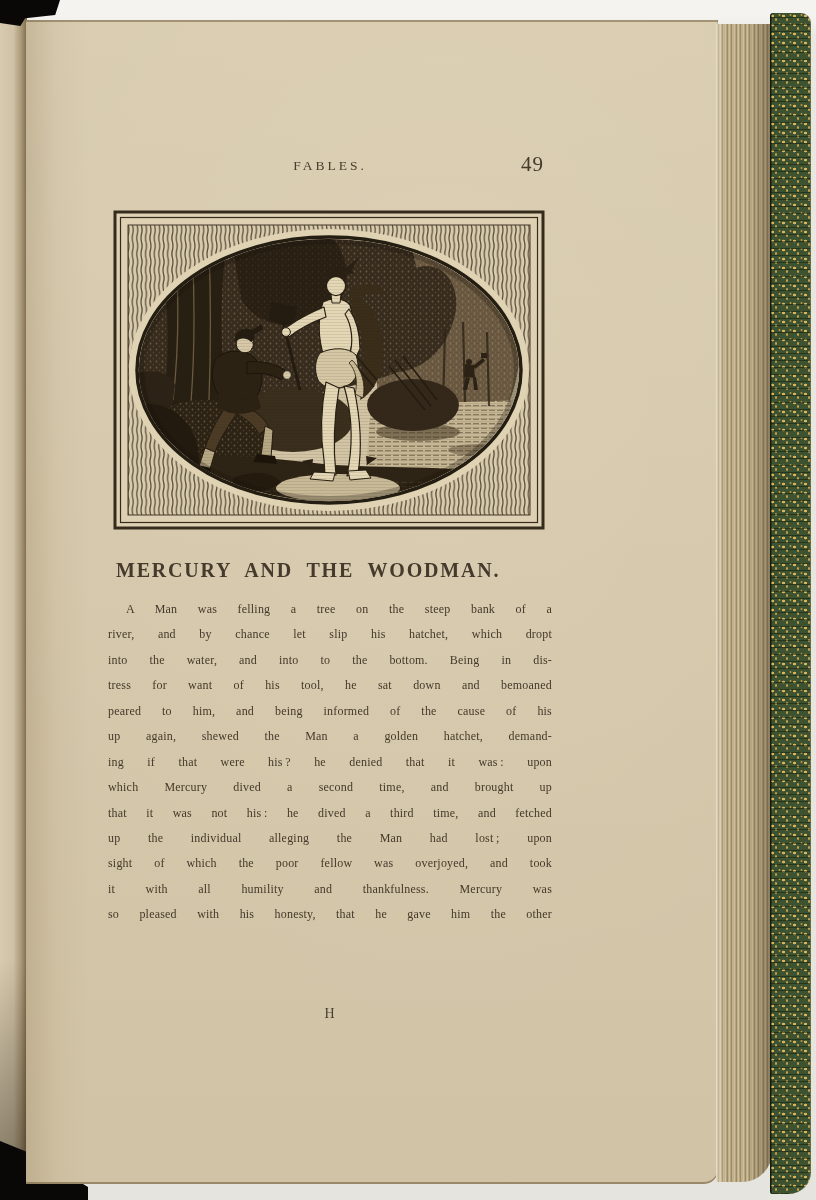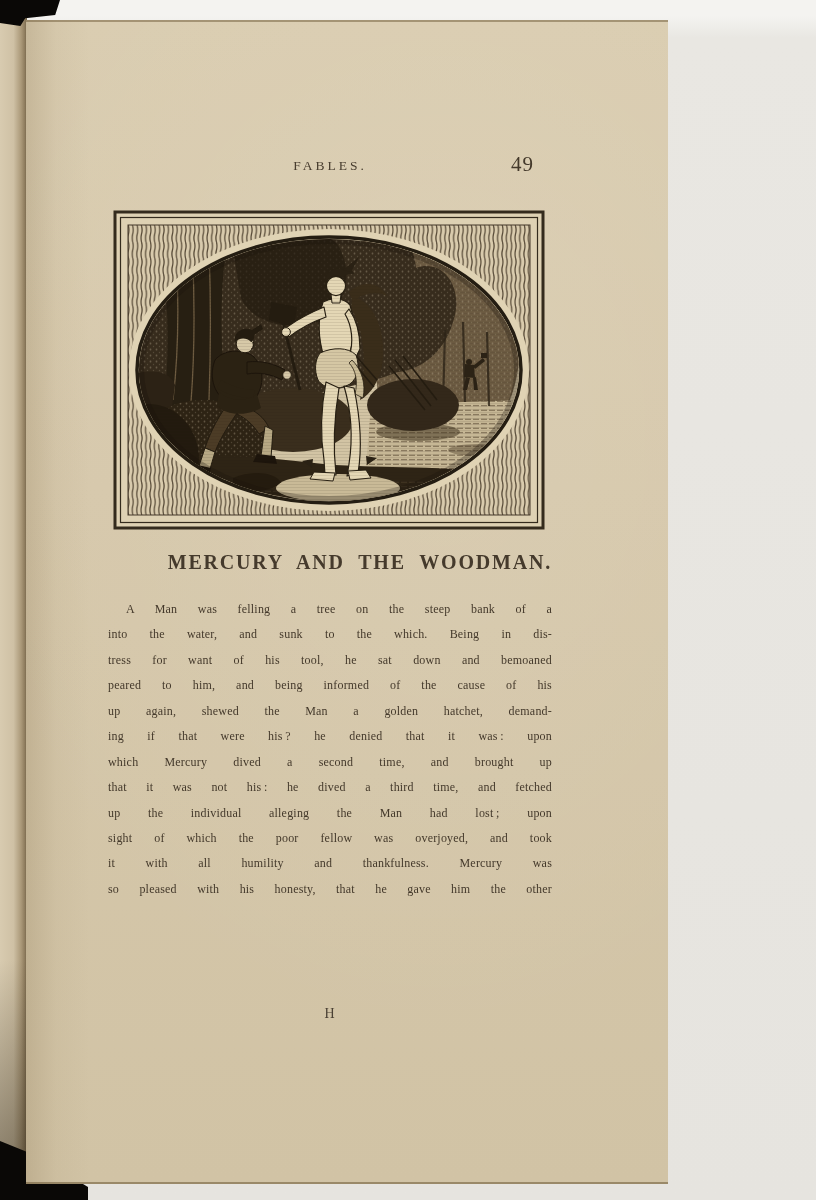--- a/index.html
+++ b/index.html
@@ -2,21 +2,21 @@
 <html><head>
 <meta charset="utf-8">
 <style>
   html,body{margin:0;padding:0;}
   body{
     width:816px;height:1200px;
     background:linear-gradient(180deg,#f4f3f0 0,#f4f3f0 16px,#e9e7e2 38px,#e6e4df 100%);
     font-family:"Liberation Serif","DejaVu Serif",serif;
     overflow:hidden;
   }
-  .stage{position:relative;width:668px;height:1200px;overflow:hidden;}
+  .stage{position:relative;width:816px;height:1200px;overflow:hidden;}
 
   
   .facing-sliver{
     position:absolute;left:0;top:0;width:27px;height:1200px;
     background:linear-gradient(90deg,#d8cbb0 0%,#cfc1a5 50%,#ab9979 78%,#8d7b5d 92%,#6f6046 100%);
   }
   .facing-sliver::after{
     content:"";position:absolute;inset:0;
     background:linear-gradient(180deg,rgba(30,22,10,0) 80%,rgba(30,22,10,.5) 100%);
   }
@@ -61,29 +61,29 @@
 
   
   .running-head{
     position:absolute;left:82px;top:132px;width:444px;height:26px;
     text-align:center;color:#483d2f;
   }
   .running-title{
     font-size:13.5px;letter-spacing:3px;display:inline-block;padding-top:6px;
   }
   .page-number{
-    position:absolute;right:18px;top:0;font-size:21px;letter-spacing:1px;color:#44392b;
+    position:absolute;right:8px;top:0;font-size:21px;letter-spacing:1px;color:#44392b;
   }
   .woodcut{
     position:absolute;left:87px;top:190px;width:432px;height:320px;
   }
   .story-title{
-    position:absolute;left:82px;top:531px;width:444px;margin:0;
+    position:absolute;left:82px;top:531px;width:444px;margin:8px;
     font-size:20px;font-weight:bold;letter-spacing:1.8px;word-spacing:7px;
-    text-align:right;color:#453a2c;
+    text-align:left;color:#453a2c;
   }
   .story-body{
     position:absolute;left:82px;top:577px;width:444px;
     font-size:12px;color:#44392b;letter-spacing:.2px;
   }
   .line{
     height:25.45px;line-height:25.45px;
     text-align:justify;text-align-last:justify;white-space:normal;
   }
   .signature{
@@ -220,21 +220,22 @@
           <rect x="16" y="19" width="400" height="284" fill="url(#etex)"></rect>
           <ellipse cx="216" cy="160" rx="188" ry="129" fill="none" stroke="rgba(26,19,10,0.28)" stroke-width="6"></ellipse>
         </g>
       </svg>
     </div>
 
     <h1 class="story-title">MERCURY AND THE WOODMAN.</h1>
 
     <div class="story-body">
       <div class="line" style="text-indent:18px;">A Man was felling a tree on the steep bank of a</div>
-      <div class="line">into the water, and sunk to the which.  Being in dis-</div>
+      <div class="line">river, and by chance let slip his hatchet, which dropt</div>
+      <div class="line">into the water, and into to the bottom.  Being in dis-</div>
       <div class="line">tress for want of his tool, he sat down and bemoaned</div>
       <div class="line">peared to him, and being informed of the cause of his</div>
       <div class="line">up again, shewed the Man a golden hatchet, demand-</div>
       <div class="line">ing if that were his ? he denied that it was : upon</div>
       <div class="line">which Mercury dived a second time, and brought up</div>
       <div class="line">that it was not his : he dived a third time, and fetched</div>
       <div class="line">up the individual alleging the Man had lost ; upon</div>
       <div class="line">sight of which the poor fellow was overjoyed, and took</div>
       <div class="line">it with all humility and thankfulness.  Mercury was</div>
       <div class="line">so pleased with his honesty, that he gave him the other</div>

